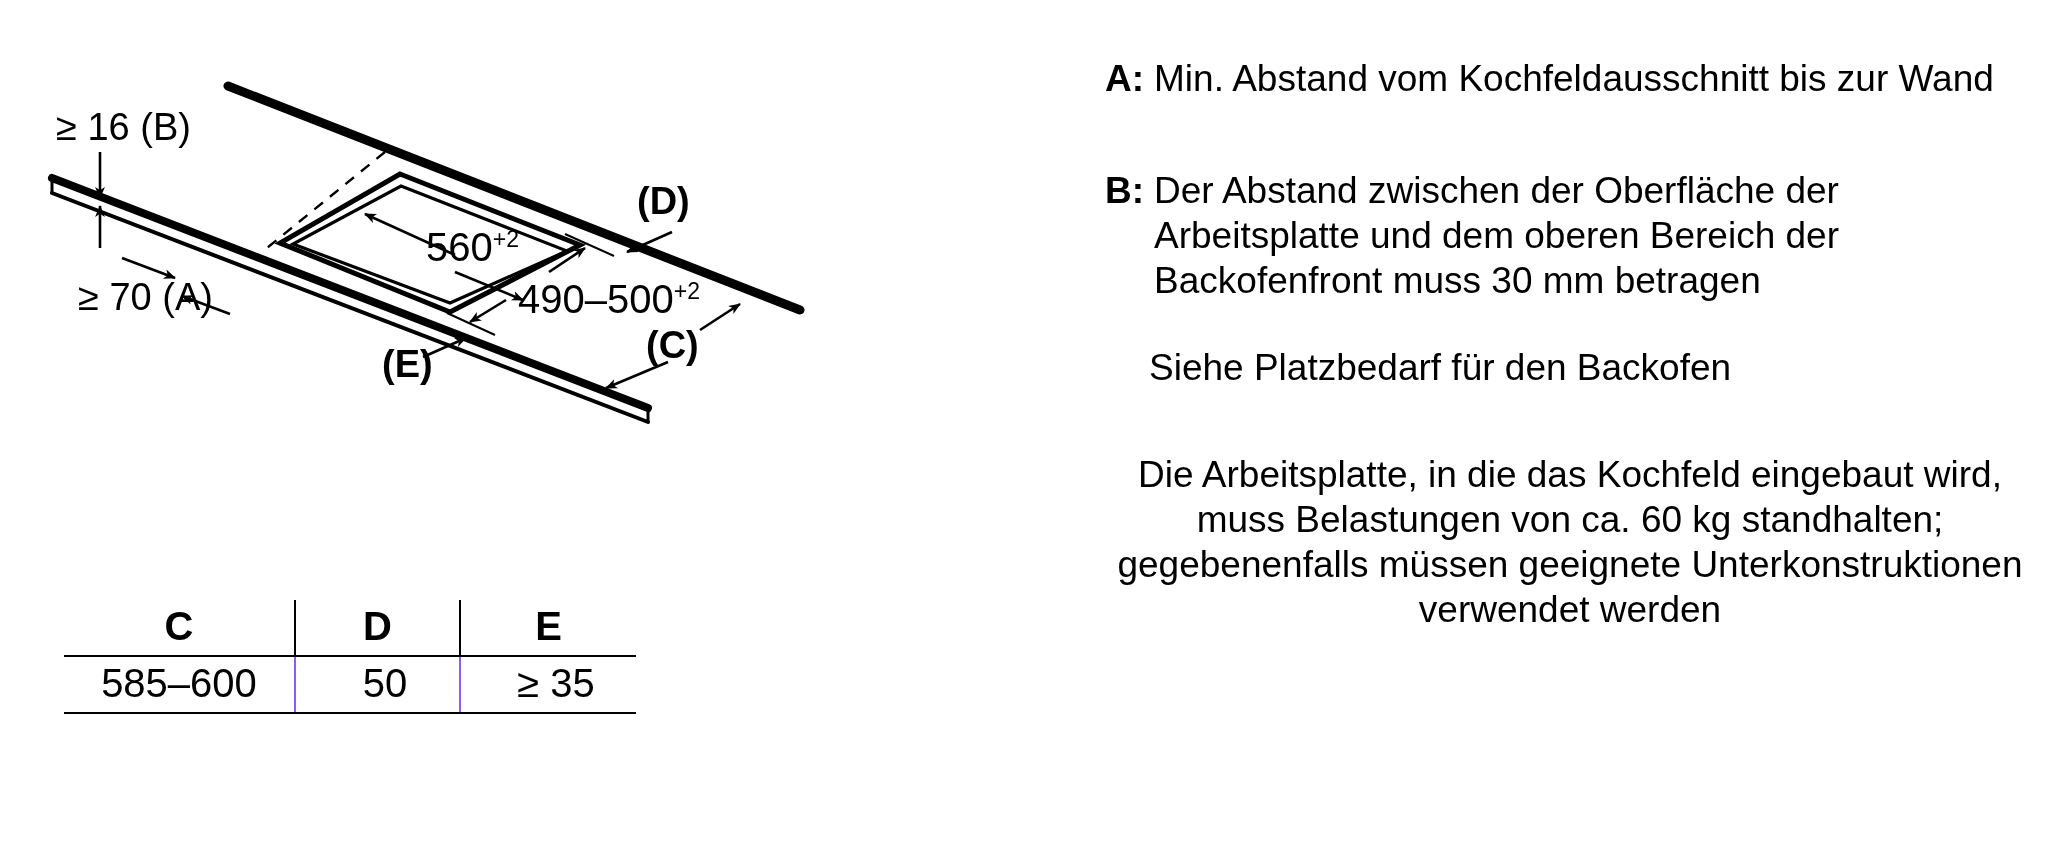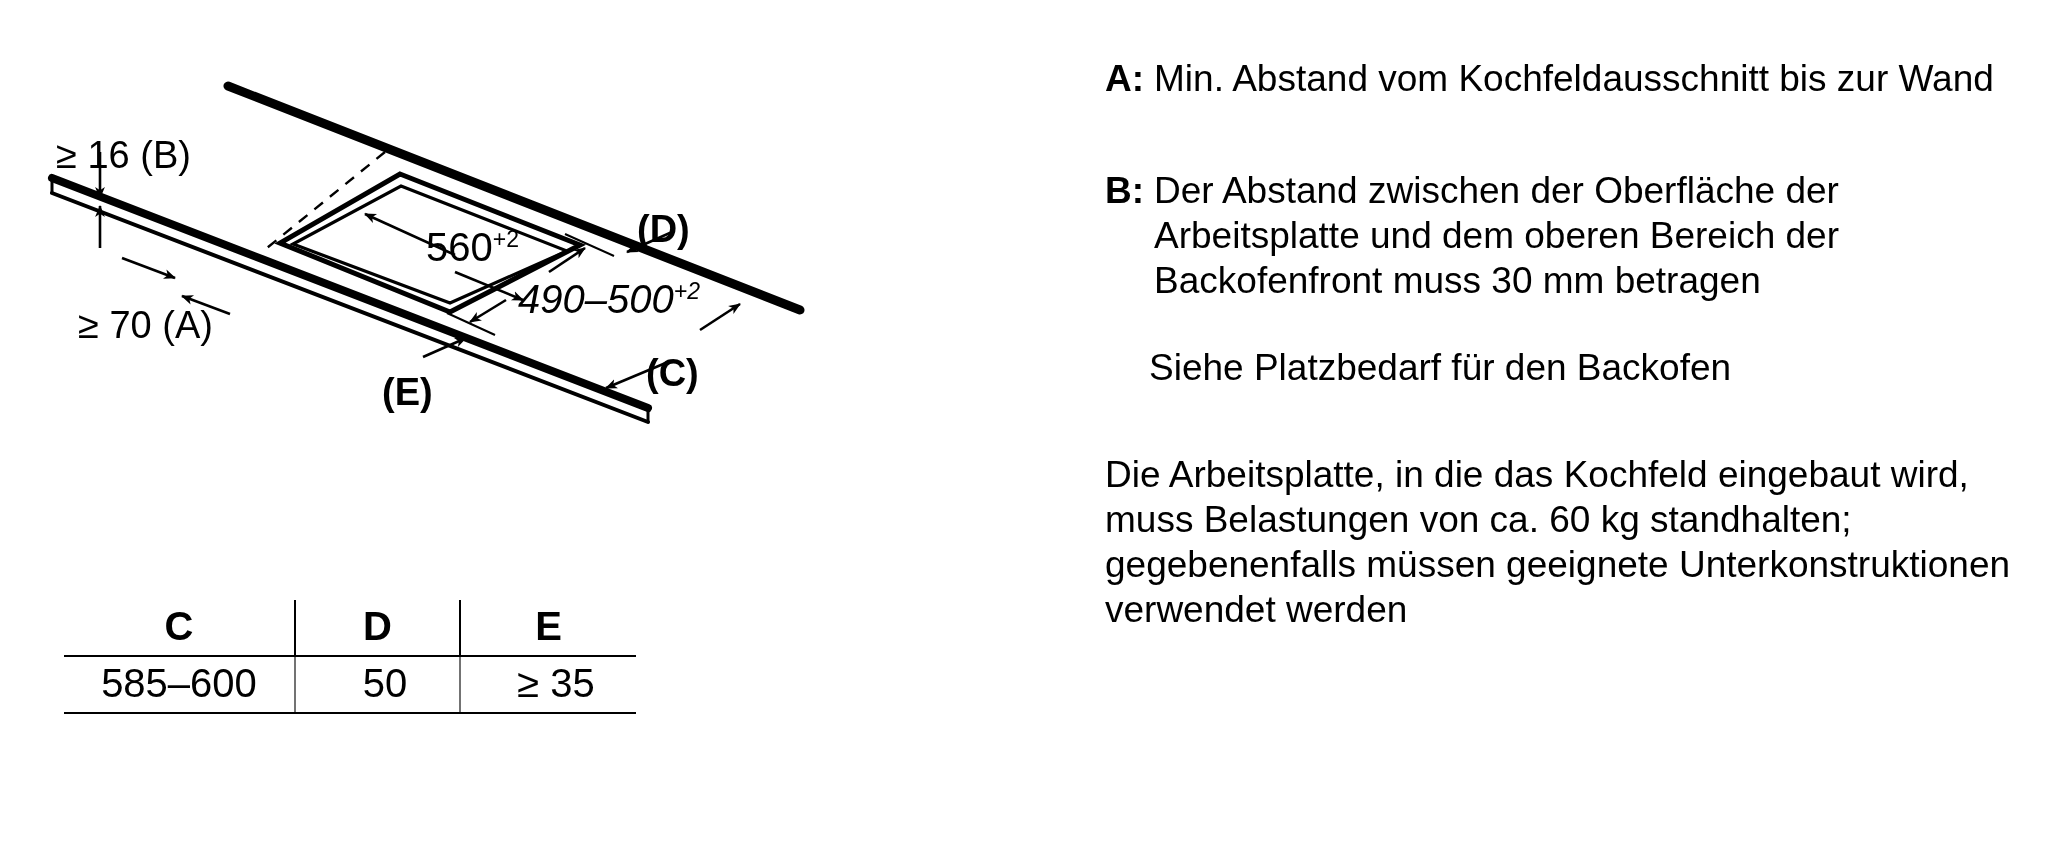--- a/index.html
+++ b/index.html
@@ -41,21 +41,20 @@
     width: 1090px;
     height: 620px;
   }
 
   
   .diag-label {
     position: absolute;
     font-size: 38px;
     white-space: nowrap;
     line-height: 1;
-    margin-top: 28px;
   }
 
   #label-b  { left: 56px;  top: 108px; }
   #label-a  { left: 78px;  top: 278px; }
   #label-d  { left: 637px; top: 182px; font-weight: bold; }
   #label-c  { left: 646px; top: 326px; font-weight: bold; }
   #label-e  { left: 382px; top: 345px; font-weight: bold; }
 
   #dim-560 {
     position: absolute;
@@ -64,21 +63,20 @@
     font-size: 40px;
     white-space: nowrap;
     margin-left: 33px;
   }
   #dim-490 {
     position: absolute;
     left: 518px;
     top: 277px;
     font-size: 40px;
     white-space: nowrap;
-    font-style: italic;
   }
   .sup {
     font-size: 23px;
     vertical-align: super;
     line-height: 0;
   }
 
   
   #dim-table {
     position: absolute;
@@ -94,21 +92,21 @@
     border: 0;
   }
   #dim-table th {
     font-weight: bold;
     font-size: 40px;
     padding-bottom: 6px;
   }
   #dim-table .col-c { width: 210px; }
   #dim-table .col-d { width: 128px; }
   #dim-table .col-e { width: 140px; }
-  #dim-table .vline-l { border-left: 2px solid #737373; padding-left: 25px; }
+  #dim-table .vline-l { border-left: 2px solid #8b5cf6; padding-left: 25px; }
   #dim-table tbody tr { border-top: 2px solid #000; }
   #dim-table tbody tr:last-child td { border-bottom: 2px solid #000; }
   #dim-table thead th.col-d,
   #dim-table thead th.col-e { border-left: 2px solid #000; }
 
   
   #text-panel {
     position: absolute;
     left: 1105px;
     top: 0;
@@ -138,20 +136,21 @@
     left: 44px;
     top: 345px;
     width: 880px;
   }
 
   #note-load {
     position: absolute;
     left: 0;
     top: 452px;
     width: 930px;
+    text-align: center;
   }
 </style>
 </head>
 <body>
 
 <div id="diagram-panel">
 
 
   <svg id="drawing-svg" viewBox="0 0 1090 620">
     <defs>

